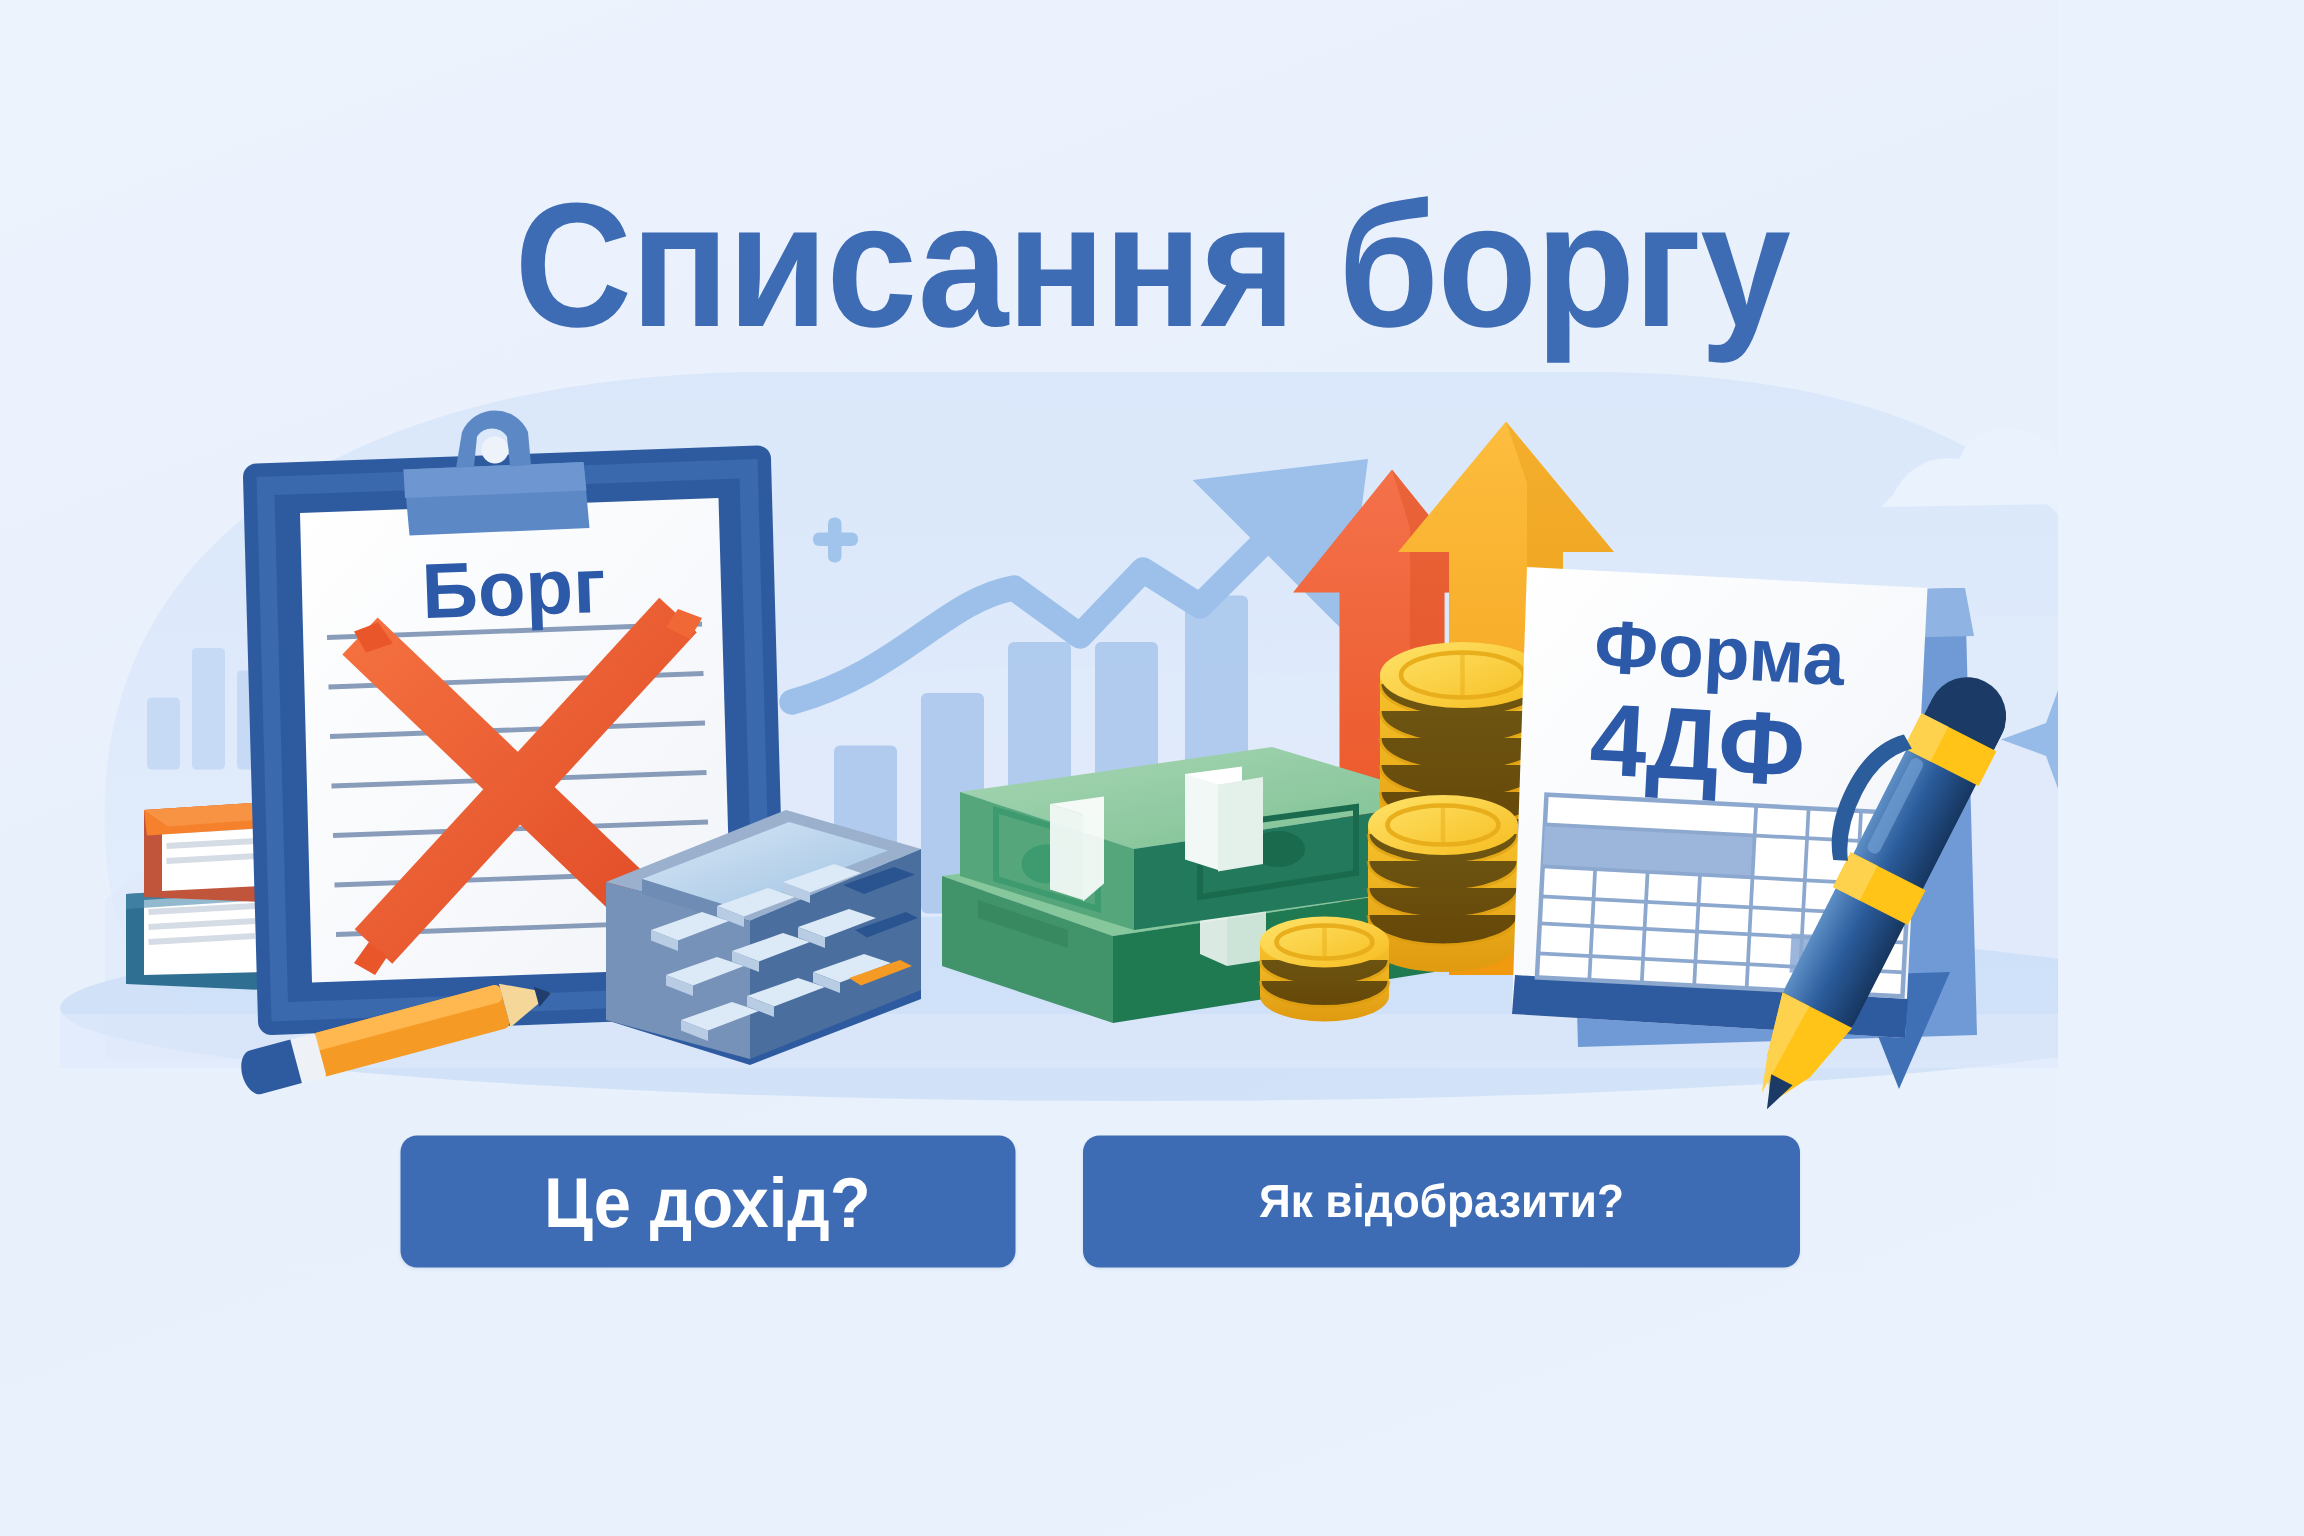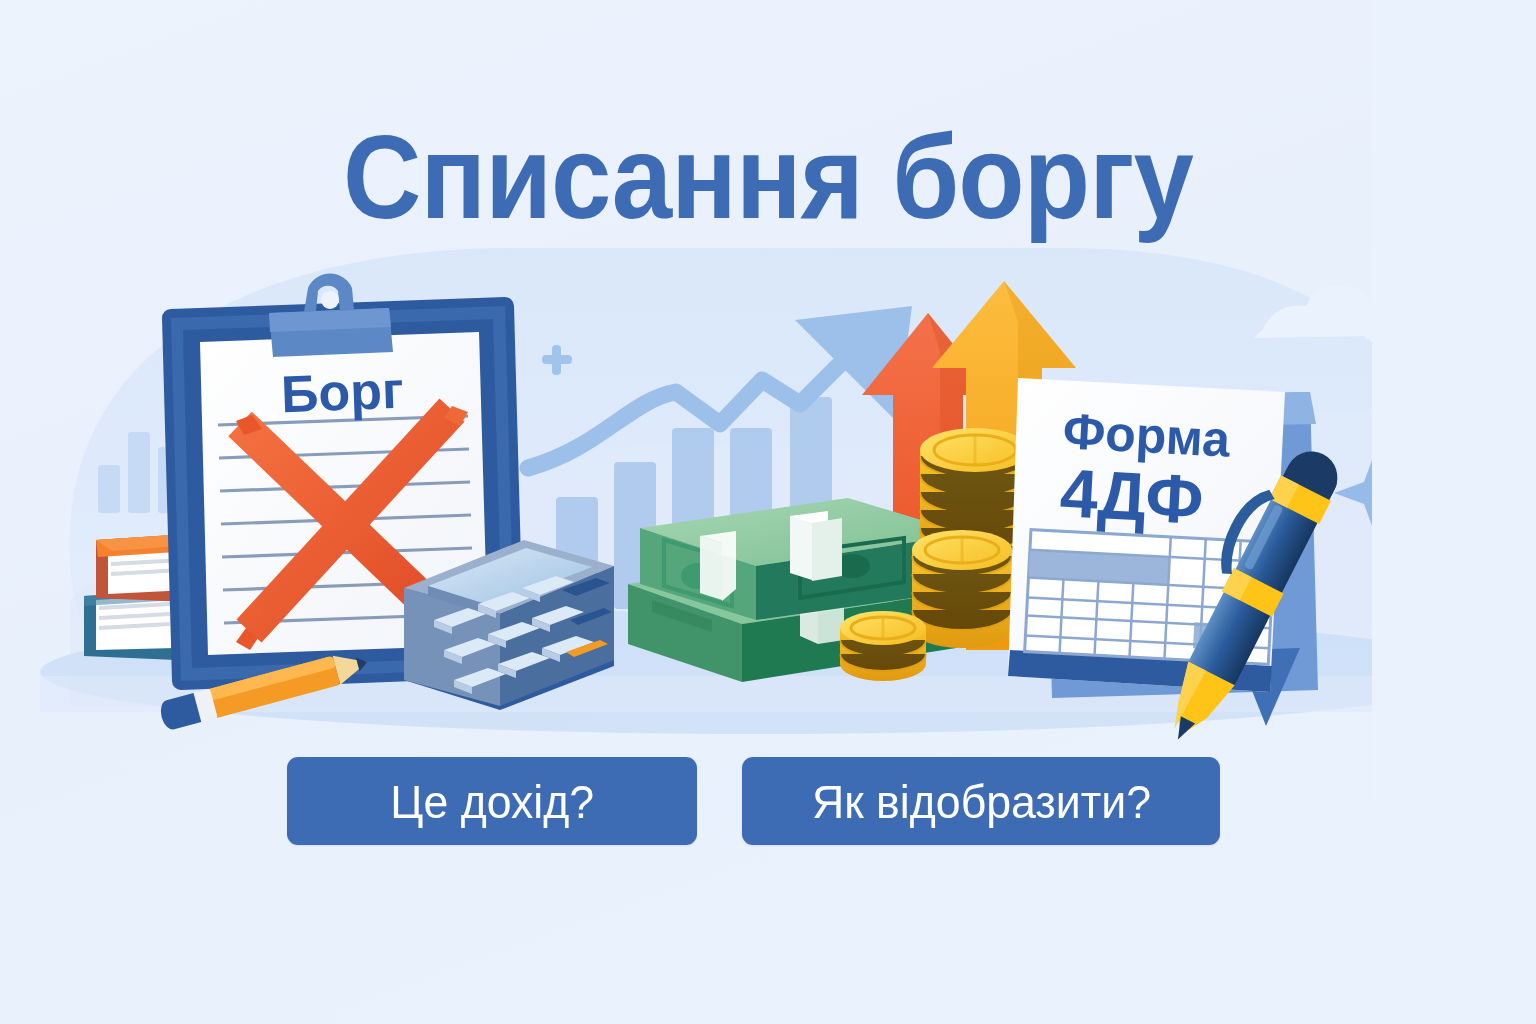--- a/index.html
+++ b/index.html
@@ -21,26 +21,26 @@
     font-family:"Liberation Sans","DejaVu Sans",sans-serif;
     transform:scaleX(0.92);transform-origin:50% 50%;
     white-space:nowrap;
   }
 
   
   .btn{
     position:absolute;
     display:flex;align-items:center;justify-content:center;
     border-radius:11px;
-    color:#ffffff;font-weight:400;white-space:nowrap;
+    color:#ffffff;font-weight:700;white-space:nowrap;
     box-shadow:0 1px 2px rgba(40,70,130,.10);
-    cursor:pointer;user-select:none;margin-left:20px;
+    cursor:pointer;user-select:none;
   }
   #btn1{left:267px;top:757px;width:410px;height:88px;font-size:47px;}
-  #btn2{left:722px;top:757px;width:478px;height:88px;font-size:47px;}
+  #btn2{left:722px;top:757px;width:478px;height:88px;font-size:31px;}
   .btn span{transform:scaleX(0.95);transform-origin:50% 50%;}
 
   
 </style>
 </head>
 <body>
 
 <div id="stage">
 
   <svg id="bgsvg" viewBox="0 0 1536 1024">

